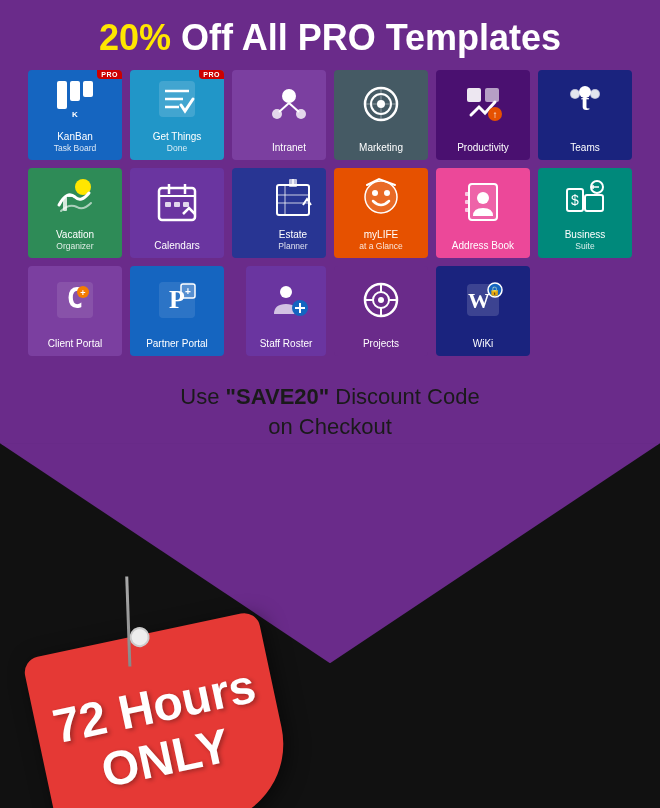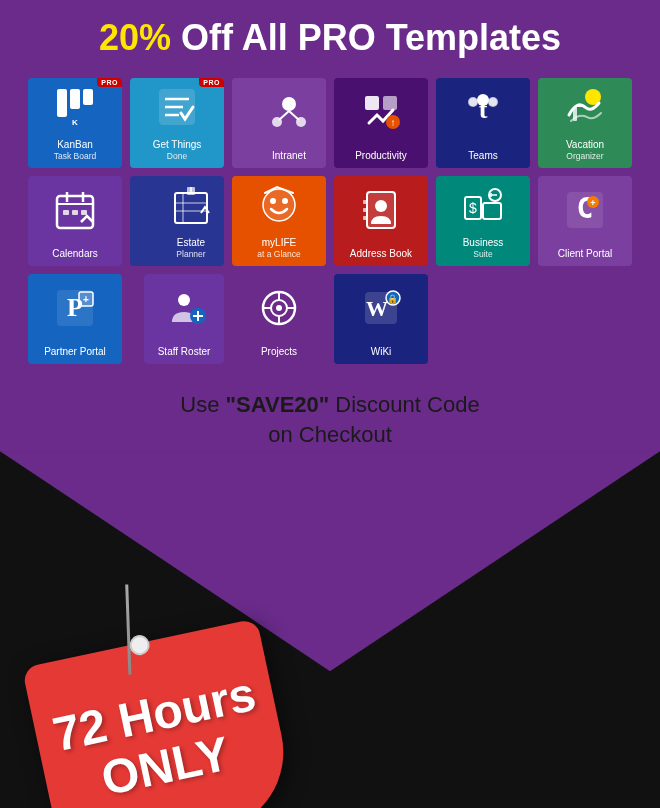--- a/index.html
+++ b/index.html
@@ -8,21 +8,21 @@
       min-height: 808px;
       font-family: 'Segoe UI', Arial, sans-serif;
       background: #6a2b8a;
       overflow-x: hidden;
     }
 
     
     .header {
       background: #6a2b8a;
       text-align: center;
-      padding: 18px 20px 20px;
+      padding: 18px 20px 12px;
     }
     .header-title {
       color: #fff;
       font-size: 36px;
       font-weight: 900;
       line-height: 1.1;
     }
     .header-title .highlight {
       color: #ffe600;
     }
@@ -145,20 +145,32 @@
           <circle cx="22" cy="14" r="7" fill="white"></circle>
           <circle cx="10" cy="32" r="5" fill="white" opacity="0.8"></circle>
           <circle cx="34" cy="32" r="5" fill="white" opacity="0.8"></circle>
           <line x1="22" y1="21" x2="12" y2="30" stroke="white" stroke-width="2"></line>
           <line x1="22" y1="21" x2="32" y2="30" stroke="white" stroke-width="2"></line>
         </svg>
       </div>
       <div class="tile-label">Intranet</div>
     </div>
 
+    <div class="tile" style="background:#455a64;">
+      <div class="tile-icon">
+        <svg class="icon-svg" viewBox="0 0 44 44" fill="none">
+          <circle cx="22" cy="22" r="16" stroke="white" stroke-width="2.5" fill="none"></circle>
+          <circle cx="22" cy="22" r="10" stroke="white" stroke-width="2" fill="none"></circle>
+          <circle cx="22" cy="22" r="4" fill="white"></circle>
+          <line x1="22" y1="6" x2="22" y2="38" stroke="white" stroke-width="1" opacity="0.4"></line>
+          <line x1="6" y1="22" x2="38" y2="22" stroke="white" stroke-width="1" opacity="0.4"></line>
+        </svg>
+      </div>
+      <div class="tile-label">Marketing</div>
+    </div>
 
     <div class="tile" style="background:#4a1070;">
       <div class="tile-icon">
         <svg class="icon-svg" viewBox="0 0 44 44" fill="none">
           <rect x="6" y="6" width="14" height="14" rx="2" fill="white" opacity="0.9"></rect>
           <rect x="24" y="6" width="14" height="14" rx="2" fill="white" opacity="0.6"></rect>
           <path d="M10 33 L18 25 L24 31 L34 20" stroke="white" stroke-width="3" fill="none" stroke-linecap="round"></path>
           <circle cx="34" cy="32" r="7" fill="#e65100"></circle>
           <text x="34" y="36" fill="white" font-size="10" font-weight="bold" text-anchor="middle">↑</text>
         </svg>
@@ -231,21 +243,21 @@
           <circle cx="22" cy="22" r="16" fill="rgba(255,255,255,0.15)" stroke="white" stroke-width="1.5"></circle>
           <circle cx="16" cy="18" r="3" fill="white"></circle>
           <circle cx="28" cy="18" r="3" fill="white"></circle>
           <path d="M14 26 Q22 34 30 26" stroke="white" stroke-width="2.5" fill="none" stroke-linecap="round"></path>
           <path d="M8 10 L20 4 L36 10" stroke="white" stroke-width="2" fill="none" stroke-linecap="round"></path>
         </svg>
       </div>
       <div class="tile-label">myLIFE<br><span class="sub">at a Glance</span></div>
     </div>
 
-    <div class="tile" style="background:#b91c1c;">
+    <div class="tile" style="background:#ec4899;">
       <div class="tile-icon">
         <svg class="icon-svg" viewBox="0 0 44 44" fill="none">
           <rect x="8" y="4" width="28" height="36" rx="3" fill="rgba(255,255,255,0.15)" stroke="white" stroke-width="2"></rect>
           <circle cx="22" cy="18" r="6" fill="white"></circle>
           <path d="M12 36 Q12 28 22 28 Q32 28 32 36" fill="white"></path>
           <rect x="4" y="12" width="5" height="4" rx="1" fill="white" opacity="0.7"></rect>
           <rect x="4" y="20" width="5" height="4" rx="1" fill="white" opacity="0.7"></rect>
           <rect x="4" y="28" width="5" height="4" rx="1" fill="white" opacity="0.7"></rect>
         </svg>
       </div>

